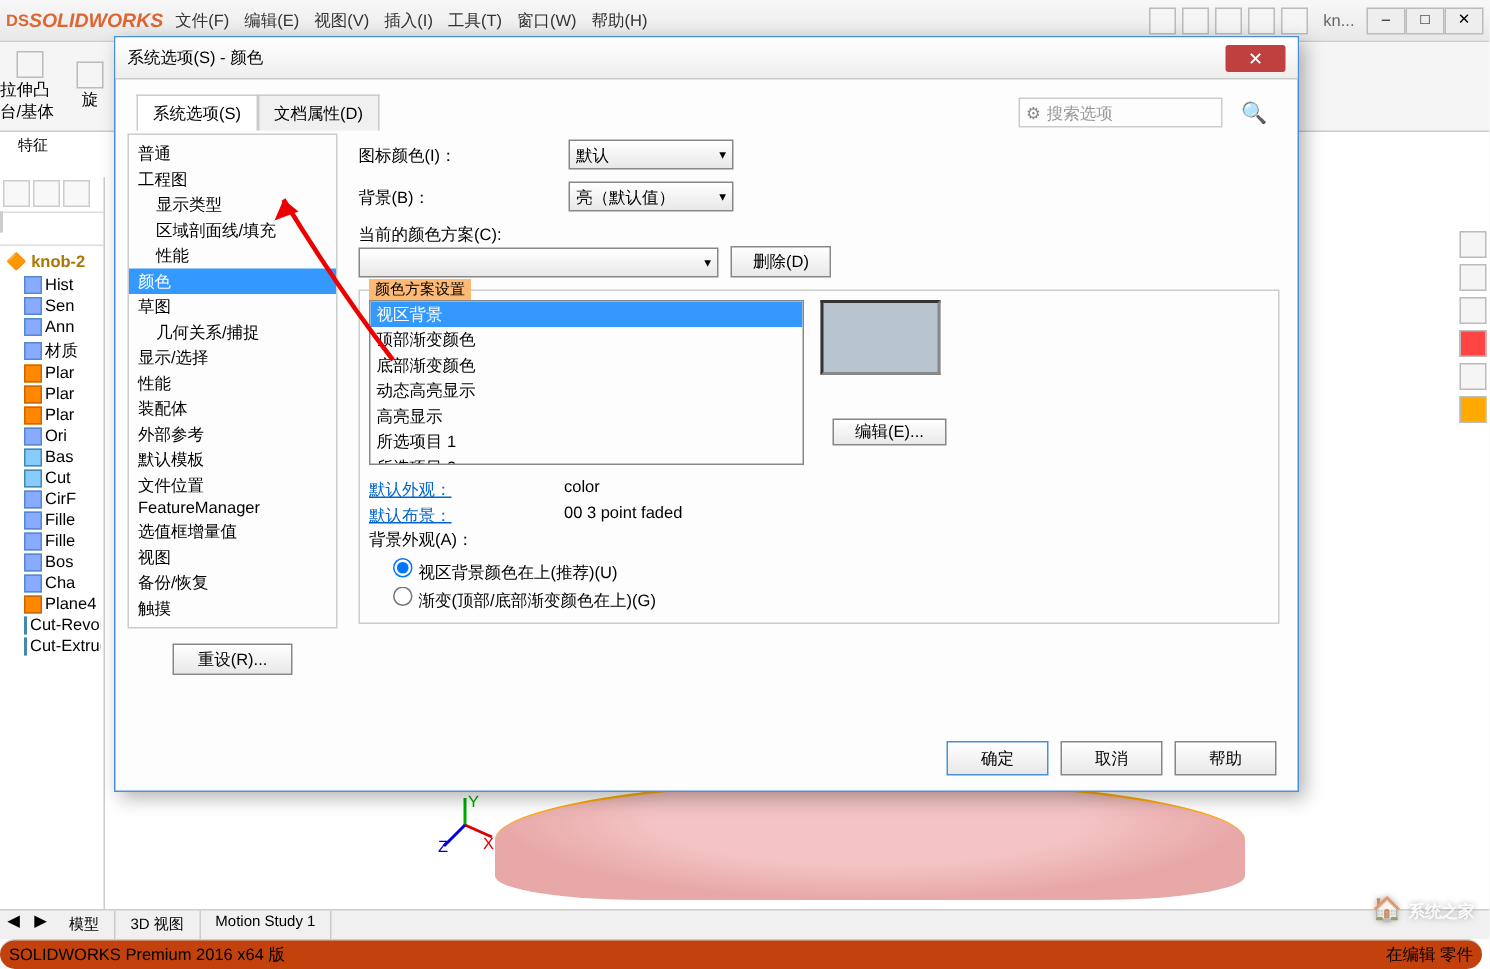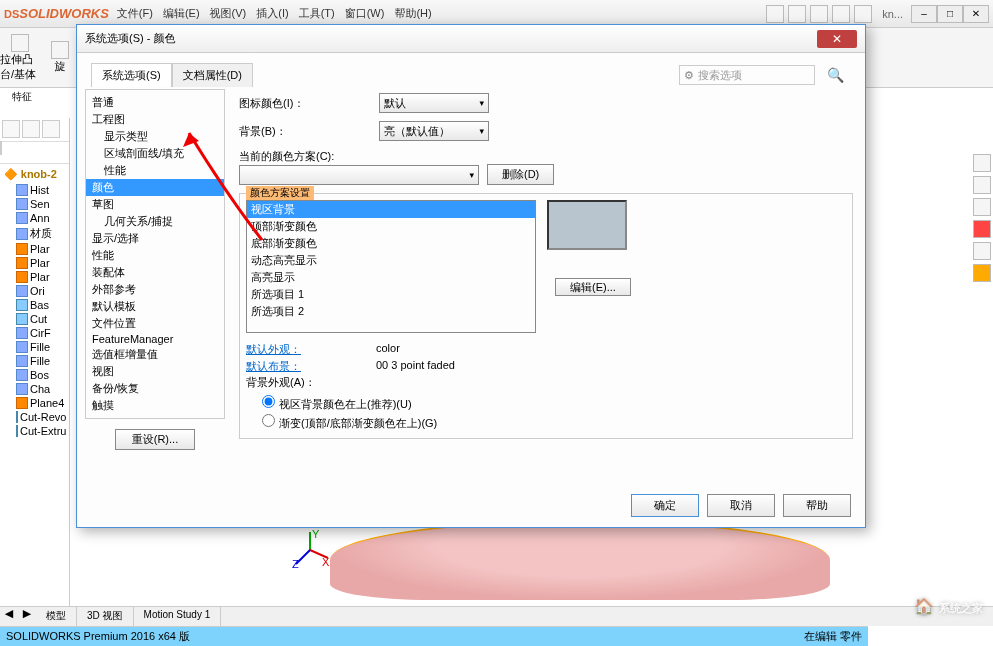--- a/index.html
+++ b/index.html
@@ -41,21 +41,21 @@
 
 
 .viewport { position: absolute; left: 280px; top: 520px; width: 700px; height: 90px; background: #fff; }
 .axis { position: absolute; left: 10px; top: 10px; width: 40px; height: 40px; }
 .model { position: absolute; left: 50px; top: 0; width: 500px; height: 80px; background: radial-gradient(ellipse at 50% 30%, #f4c4c4 40%, #e8a8a8 70%); border-radius: 50% 50% 20% 20%; border-top: 2px solid #fa0; }
 
 
 .bottom-tabs { position: absolute; bottom: 20px; left: 0; width: 993px; height: 20px; background: #f0f0f0; display: flex; border-top: 1px solid #ccc; }
 .bt-arrow { width: 18px; text-align: center; }
 .bt-tab { padding: 2px 10px; border-right: 1px solid #ccc; font-size: 10px; text-align: right; }
-.status { position: absolute; bottom: 0; left: 0; width: 868px; height: 20px; background: #7dd3fc; display: flex; align-items: center; padding: 0 6px; border-top: 1px solid #ccc; font-size: 10px; }
+.status { position: absolute; bottom: 0; left: 0; width: 988px; height: 20px; background: #c2410c; display: flex; align-items: center; padding: 0 6px; border-top: 1px solid #ccc; font-size: 10px; border-radius: 10px; }
 .status-right { margin-left: auto; }
 
 
 .dialog { position: absolute; left: 76px; top: 24px; width: 790px; height: 504px; background: #fdfdfd; border: 1px solid #4a90d9; box-shadow: 4px 4px 12px rgba(0,0,0,0.3); }
 .dlg-title { height: 28px; background: linear-gradient(#fff,#eee); display: flex; align-items: center; padding: 0 8px; border-bottom: 1px solid #ccc; }
 .dlg-close { margin-left: auto; width: 40px; height: 18px; background: #c04040; color: #fff; text-align: center; border-radius: 2px; font-size: 12px; line-height: 18px; }
 .dlg-body { padding: 8px; display: flex; height: 430px; }
 .dlg-search { position: absolute; right: 50px; top: 40px; width: 136px; height: 20px; border: 1px solid #ccc; padding: 0 4px; display: flex; align-items: center; color: #999; }
 .dlg-search::before { content: "⚙"; margin-right: 4px; color: #888; }
 .mag-icon { position: absolute; right: 20px; top: 42px; color: #888; font-size: 14px; }
@@ -76,21 +76,21 @@
 .dlg-right { flex: 1; margin-top: 28px; margin-left: 10px; padding: 4px; }
 .form-row { display: flex; align-items: center; margin-bottom: 8px; }
 .form-label { width: 140px; }
 .combo { width: 110px; height: 20px; border: 1px solid #888; background: linear-gradient(#fff,#e8e8e8); display: inline-flex; align-items: center; padding: 0 4px; position: relative; }
 .combo::after { content: "▾"; position: absolute; right: 4px; font-size: 9px; }
 .combo.wide { width: 240px; }
 .btn { padding: 2px 14px; border: 1px solid #888; background: linear-gradient(#fff,#e8e8e8); margin-left: 8px; }
 
 .groupbox { border: 1px solid #ccc; padding: 6px; margin-top: 4px; position: relative; }
 .groupbox-title { position: absolute; top: -8px; left: 6px; background: #fdba74; padding: 0 4px; font-size: 10px; }
-.listbox { width: 290px; height: 133px; border: 1px solid #888; overflow: hidden; display: inline-block; vertical-align: top; }
+.listbox { width: 290px; height: 110px; border: 1px solid #888; overflow: hidden; display: inline-block; vertical-align: top; }
 .list-item { padding: 1px 4px; }
 .list-item.sel { background: #3399ff; color: #fff; }
 .preview { display: inline-block; vertical-align: top; margin-left: 8px; }
 .preview-box { width: 80px; height: 50px; background: #b8c4ce; border: 2px inset #888; margin-bottom: 30px; }
 
 .defaults { margin-top: 8px; }
 .def-row { display: flex; padding: 1px 0; }
 .def-label { width: 130px; color: #06c; text-decoration: underline; }
 .radio-group { margin-top: 4px; }
 .radio-row { padding: 1px 0 1px 16px; }

